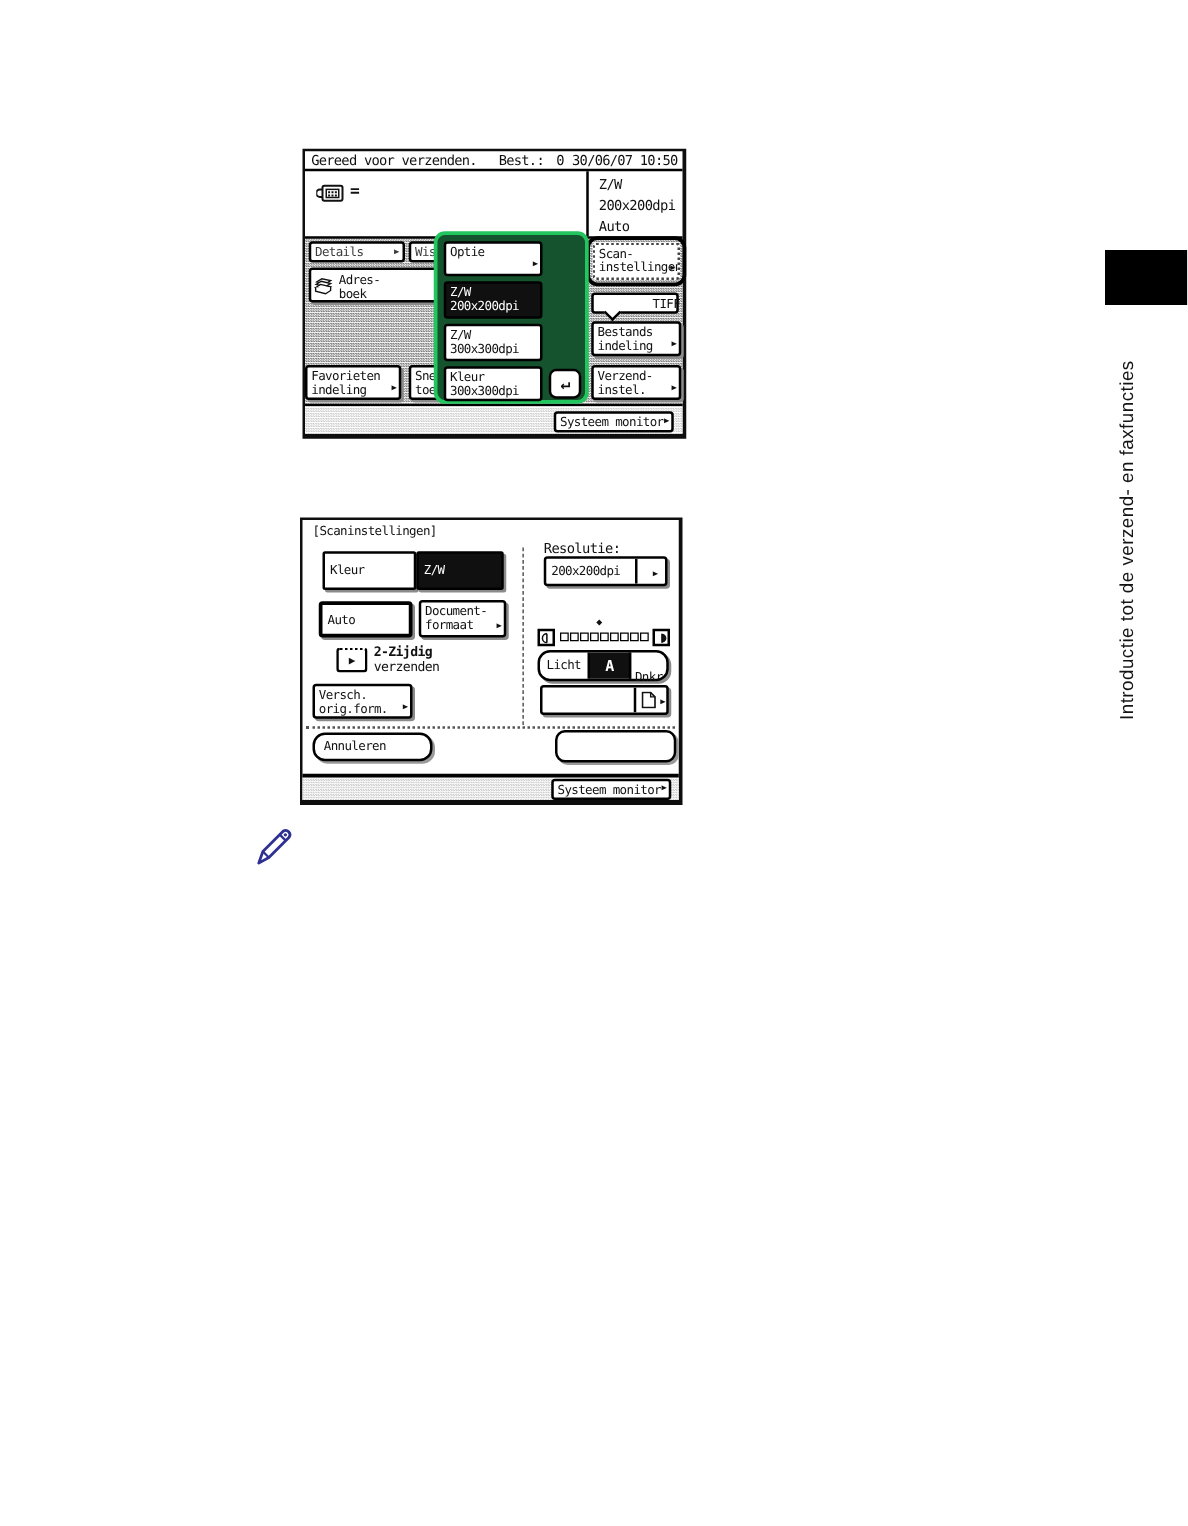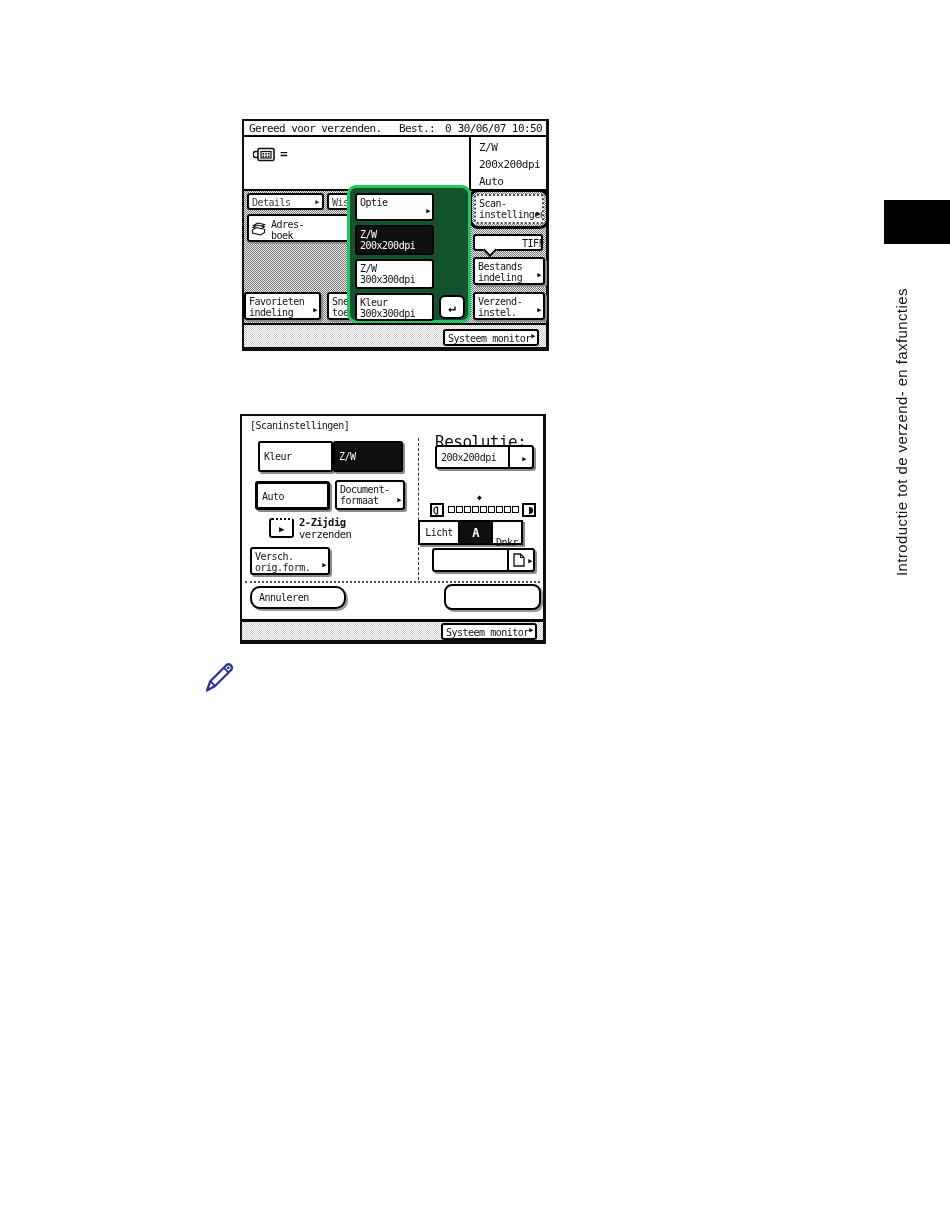--- a/index.html
+++ b/index.html
@@ -191,21 +191,21 @@
     </div>
     <span class="abs mono" style="left:57px;top:100px;font-size:10.5px;font-weight:bold;">2-Zijdig</span>
     <span class="abs mono" style="left:57px;top:112px;font-size:10.5px;">verzenden</span>
 
     <div class="btn" style="left:8px;top:131px;width:80px;height:28px;">
       <span class="line2">Versch.</span>
       <span class="line2">orig.form.</span>
       <span class="arr">▶</span>
     </div>
 
-    <span class="abs mono" style="left:193px;top:16px;font-size:16px;">Resolutie:</span>
+    <span class="abs mono" style="left:193px;top:16px;font-size:11px;">Resolutie:</span>
     <div class="btn" style="left:193px;top:29px;width:99px;height:24px;padding:0;">
       <span style="position:absolute;left:4px;top:5px;">200x200dpi</span>
       <span style="position:absolute;right:0;top:0;bottom:0;width:22px;border-left:2px solid #000;"></span>
       <span class="arr" style="right:6px;">▶</span>
     </div>
 
     <span class="abs" style="left:235px;top:77px;font-size:8px;">◆</span>
     <div class="icobox" style="left:188px;top:87px;">
       <svg width="9" height="9" viewBox="0 0 10 10">
           <path d="M5 1 A4 4 0 0 0 5 9" fill="none" stroke="#111" stroke-width="1.4"></path>
@@ -223,21 +223,21 @@
         <div class="sq"></div>
         <div class="sq"></div>
     </div>
     <div class="icobox" style="left:280px;top:87px;">
       <svg width="9" height="9" viewBox="0 0 10 10">
           <path d="M5 1 A4 4 0 0 1 5 9 Z" fill="#111"></path>
           <line x1="5" y1="1" x2="5" y2="9" stroke="#111" stroke-width="1.2"></line>
         </svg>
     </div>
 
-    <div class="seg" style="left:176px;top:104px;width:105px;height:25px;">
+    <div class="seg" style="left:188px;top:104px;width:105px;height:25px;border-radius:10px;">
       <div style="width:38px;border-right:2px solid #000;">
         <span>Licht</span>
       </div>
       <div style="width:31px;background:#101010;color:#fff;border-right:2px solid #000;font-weight:bold;font-size:12px;">
         <span>A</span>
       </div>
       <div style="flex:1;margin-top:19px;">
         <span>Dnkr</span>
       </div>
     </div>

